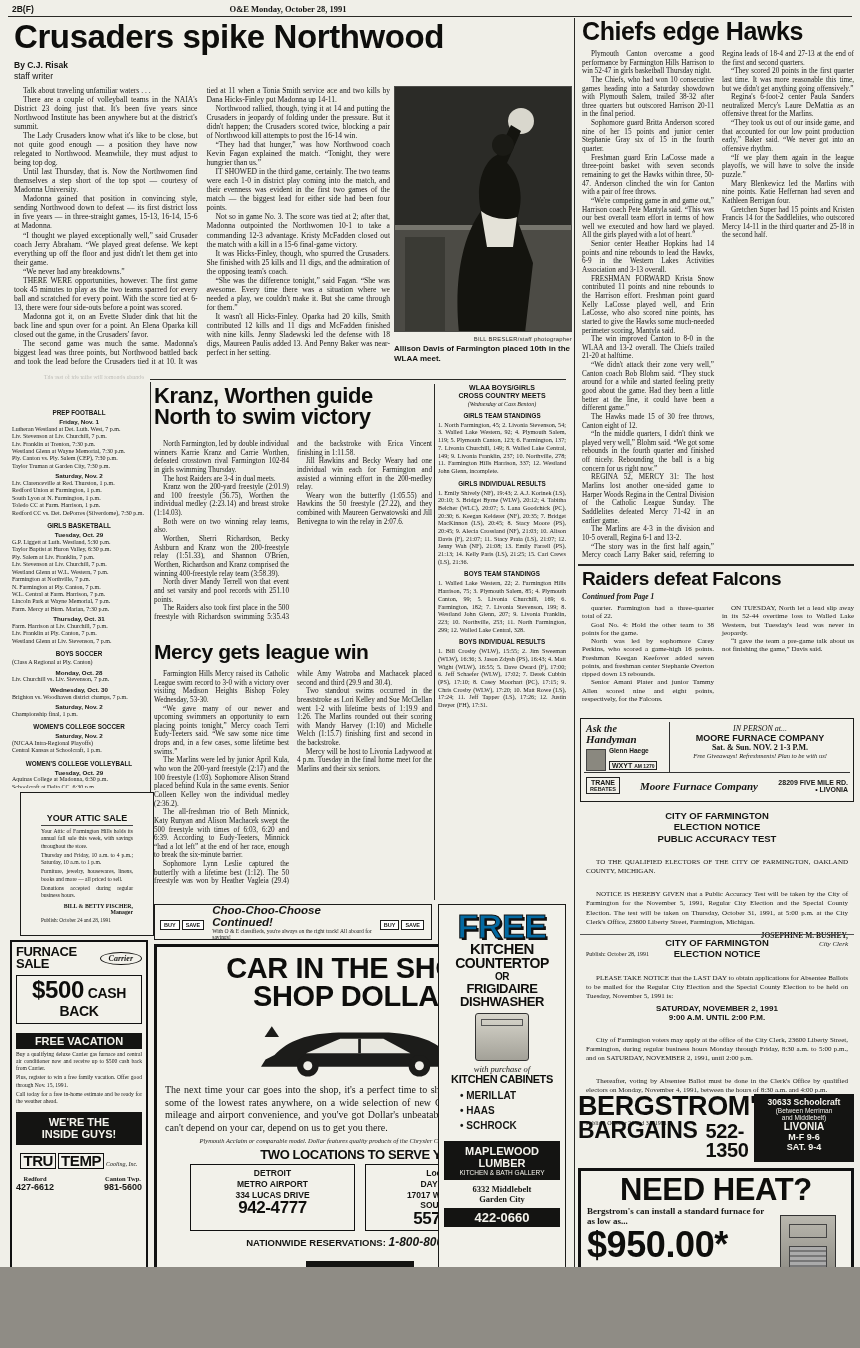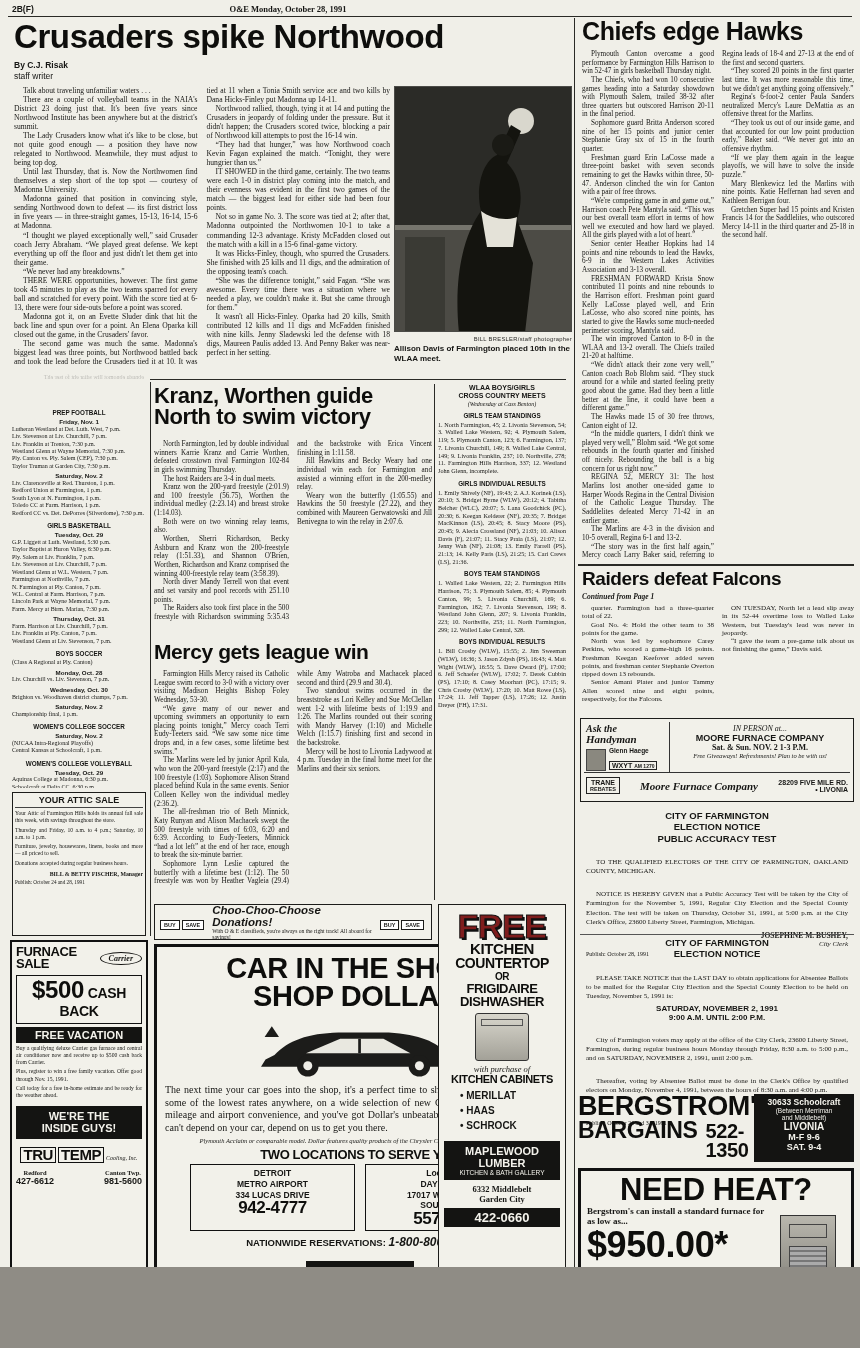--- a/index.html
+++ b/index.html
@@ -104,21 +104,21 @@
       <p>The Chiefs, who had won 10 consecutive games heading into a Saturday showdown with Plymouth Salem, trailed 38-32 after three quarters but outscored Harrison 20-11 in the final period.</p>
       <p>Sophomore guard Britta Anderson scored nine of her 15 points and junior center Stephanie Gray six of 15 in the fourth quarter.</p>
       <p>Freshman guard Erin LaCosse made a three-point basket with seven seconds remaining to get the Hawks within three, 50-47. Anderson clinched the win for Canton with a pair of free throws.</p>
       <p>“We're competing game in and game out,” Harrison coach Pete Mantyla said. “This was our best overall team effort in terms of how well we executed and how hard we played. All the girls played with a lot of heart.”</p>
       <p>Senior center Heather Hopkins had 14 points and nine rebounds to lead the Hawks, 6-9 in the Western Lakes Activities Association and 3-13 overall.</p>
       <p>FRESHMAN FORWARD Krista Snow contributed 11 points and nine rebounds to the Harrison effort. Freshman point guard Kelly LaCosse played well, and Erin LaCosse, who also scored nine points, has started to give the Hawks some much-needed perimeter scoring, Mantyla said.</p>
       <p>The win improved Canton to 8-0 in the WLAA and 13-2 overall. The Chiefs trailed 21-20 at halftime.</p>
       <p>“We didn't attack their zone very well,” Canton coach Bob Blohm said. “They stuck around for a while and started feeling pretty good about the game. Had they been a little better at the line, it could have been a different game.”</p>
       <p>The Hawks made 15 of 30 free throws, Canton eight of 12.</p>
       <p>“In the middle quarters, I didn't think we played very well,” Blohm said. “We got some rebounds in the fourth quarter and finished off nicely. Rebounding the ball is a big concern for us right now.”</p>
-      <p>REGINA 52, MERCY 31: The host Marlins lost another one-sided game to Harper Woods Regina in the Central Division of the Catholic League Thursday. The Saddlelites defeated Mercy 71-42 in an earlier game.</p>
+      <p>REGINA 52, MERCY 31: The host Marlins lost another one-sided game to Harper Woods Regina in the Central Division of the Catholic League Sunday. The Saddlelites defeated Mercy 71-42 in an earlier game.</p>
       <p>The Marlins are 4-3 in the division and 10-5 overall, Regina 6-1 and 13-2.</p>
       <p>“The story was in the first half again,” Mercy coach Larry Baker said, referring to Regina leads of 18-4 and 27-13 at the end of the first and second quarters.</p>
       <p>“They scored 20 points in the first quarter last time. It was more reasonable this time, but we didn't get anything going offensively.”</p>
       <p>Regina's 6-foot-2 center Paula Sanders neutralized Mercy's Laure DeMattia as an offensive threat for the Marlins.</p>
       <p>“They took us out of our inside game, and that accounted for our low point production early,” Baker said. “We never got into an offensive rhythm.</p>
       <p>“If we play them again in the league playoffs, we will have to solve the inside puzzle.”</p>
       <p>Mary Blenkewicz led the Marlins with nine points. Katie Heffernan had seven and Kathleen Berrigan four.</p>
       <p>Gretchen Super had 15 points and Kristen Francis 14 for the Saddlelites, who outscored Mercy 14-11 in the third quarter and 25-18 in the second half.</p>
     </div>
 
@@ -325,42 +325,42 @@
         <div class="agate-line agate-date">Saturday, Nov. 2</div>
         <div class="agate-line">(NJCAA Intra-Regional Playoffs)</div>
         <div class="agate-line">Central Kansas at Schoolcraft, 1 p.m.</div>
         <div class="agate-head">WOMEN'S COLLEGE VOLLEYBALL</div>
         <div class="agate-line agate-date">Tuesday, Oct. 29</div>
         <div class="agate-line">Aquinas College at Madonna, 6:30 p.m.</div>
         <div class="agate-line">Schoolcraft at Delta CC, 6:30 p.m.</div>
       </div>
   </div>
 
-  <div class="abs adbox" style="left:12px;top:792px;width:134px;height:144px;padding:2px">
+  <div class="abs adbox" style="left:20px;top:792px;width:134px;height:144px;padding:20px">
     <div style="font-family:'Liberation Sans',sans-serif;font-weight:700;font-size:9px;text-align:center;border-bottom:1px solid #444;padding-bottom:2px">YOUR ATTIC SALE</div>
     <div>
         <div class="fine-line">Your Attic of Farmington Hills holds its annual fall sale this week, with savings throughout the store.</div>
         <div class="fine-line">Thursday and Friday, 10 a.m. to 4 p.m.; Saturday, 10 a.m. to 1 p.m.</div>
         <div class="fine-line">Furniture, jewelry, housewares, linens, books and more — all priced to sell.</div>
         <div class="fine-line">Donations accepted during regular business hours.</div>
       </div>
     <div style="font-size:5.8px;font-weight:700;margin-top:4px;text-align:right">BILL &amp; BETTY FISCHER, Manager</div>
     <div style="font-size:5.2px;margin-top:2px">Publish: October 24 and 28, 1991</div>
   </div>
 
   <div class="abs" style="left:10px;top:940px;width:138px;height:392px;border:2px solid #111;padding:4px;background:#f2f1ea">
     <div style="display:flex;align-items:center;justify-content:space-between">
       <div class="hl" style="font-size:13px;width:78px">FURNACE SALE</div>
       <span class="carrier-oval" style="font-size:8px">Carrier</span>
     </div>
     <div style="border:1.5px solid #111;margin-top:4px;padding:3px;text-align:center">
       <span class="hl" style="font-size:24px">$500</span>
       <span class="hl" style="font-size:14px">CASH BACK</span>
     </div>
-    <div class="blackbox" style="margin-top:3px;font-size:11px;padding:2px">FREE VACATION</div>
+    <div class="blackbox" style="margin-top:9px;font-size:11px;padding:2px">FREE VACATION</div>
     <div>
         <div class="fine-line">Buy a qualifying deluxe Carrier gas furnace and central air conditioner now and receive up to $500 cash back from Carrier.</div>
         <div class="fine-line">Plus, register to win a free family vacation. Offer good through Nov. 15, 1991.</div>
         <div class="fine-line">Call today for a free in-home estimate and be ready for the weather ahead.</div>
       </div>
     <div class="blackbox" style="margin-top:6px;font-size:11px;line-height:1.15;padding:4px">
       <div>WE'RE THE</div>
       <div>INSIDE GUYS!</div>
     </div>
     <div style="display:flex;align-items:baseline;gap:2px;margin-top:8px;justify-content:center">
@@ -378,21 +378,21 @@
         <div style="font-family:'Liberation Sans',sans-serif;font-weight:700;font-size:9px">981-5600</div>
       </div>
     </div>
   </div>
 
   <div class="abs adbox" style="left:154px;top:904px;width:278px;height:36px;padding:3px 5px;display:flex;align-items:center;gap:6px">
     <div>
       <span class="ticket">BUY</span><span class="ticket">SAVE</span>
     </div>
     <div style="flex:1">
-      <div style="font-family:'Liberation Sans',sans-serif;font-weight:700;font-style:italic;font-size:11.5px">Choo-Choo-Choose Donations!</div>
+      <div style="font-family:'Liberation Sans',sans-serif;font-weight:700;font-style:italic;font-size:11.5px">Choo-Choo-Choose Continued!</div>
       <div style="font-size:5.6px">With O &amp; E classifieds, you're always on the right track! All aboard for savings!</div>
     </div>
     <div>
       <span class="ticket">BUY</span><span class="ticket">SAVE</span>
     </div>
   </div>
 
   <div class="abs" style="left:154px;top:944px;width:412px;height:390px;border:3px solid #111;padding:8px;background:#f2f1ea">
     <div class="hl" style="font-size:29px;text-align:center">CAR IN THE SHOP?</div>
     <div class="hl" style="font-size:29px;text-align:center">SHOP DOLLAR.</div>
@@ -434,21 +434,21 @@
       <span style="font-weight:700">NATIONWIDE RESERVATIONS:</span>
       <span style="font-weight:700;font-style:italic;font-size:12px">1-800-800-4000</span>
     </div>
     <div style="text-align:center;margin-top:12px">
       <div class="blackbox" style="display:inline-block;padding:3px 14px;font-size:15px;letter-spacing:3px">DOLLAR</div>
       <div style="font-family:'Liberation Sans',sans-serif;font-weight:700;font-size:5.5px;letter-spacing:2px">RENT A CAR</div>
     </div>
   </div>
 
   <div class="abs adbox" style="left:438px;top:904px;width:128px;height:430px;padding:5px;text-align:center">
-    <div class="hl" style="font-size:34px;-webkit-text-stroke:1px #111;color:#7f1d1d;text-shadow:2px 2px 0 #111">FREE</div>
+    <div class="hl" style="font-size:34px;-webkit-text-stroke:1px #111;color:#0369a1;text-shadow:2px 2px 0 #111">FREE</div>
     <div class="hl" style="font-size:15px">KITCHEN</div>
     <div class="hl" style="font-size:14px">COUNTERTOP</div>
     <div class="hl" style="font-size:10px;margin:2px 0">OR</div>
     <div class="hl" style="font-size:13px">FRIGIDAIRE</div>
     <div class="hl" style="font-size:13px">DISHWASHER</div>
     <div style="width:54px;height:48px;margin:5px auto 3px;border:1.5px solid #333;border-radius:3px;background:linear-gradient(#d8d6cc,#a3a198);position:relative">
       <div style="position:absolute;top:5px;left:5px;right:5px;height:7px;border:1px solid #555"></div>
     </div>
     <div style="font-style:italic;font-size:8.5px">with purchase of</div>
     <div class="hl" style="font-size:11px">KITCHEN CABINETS</div>

